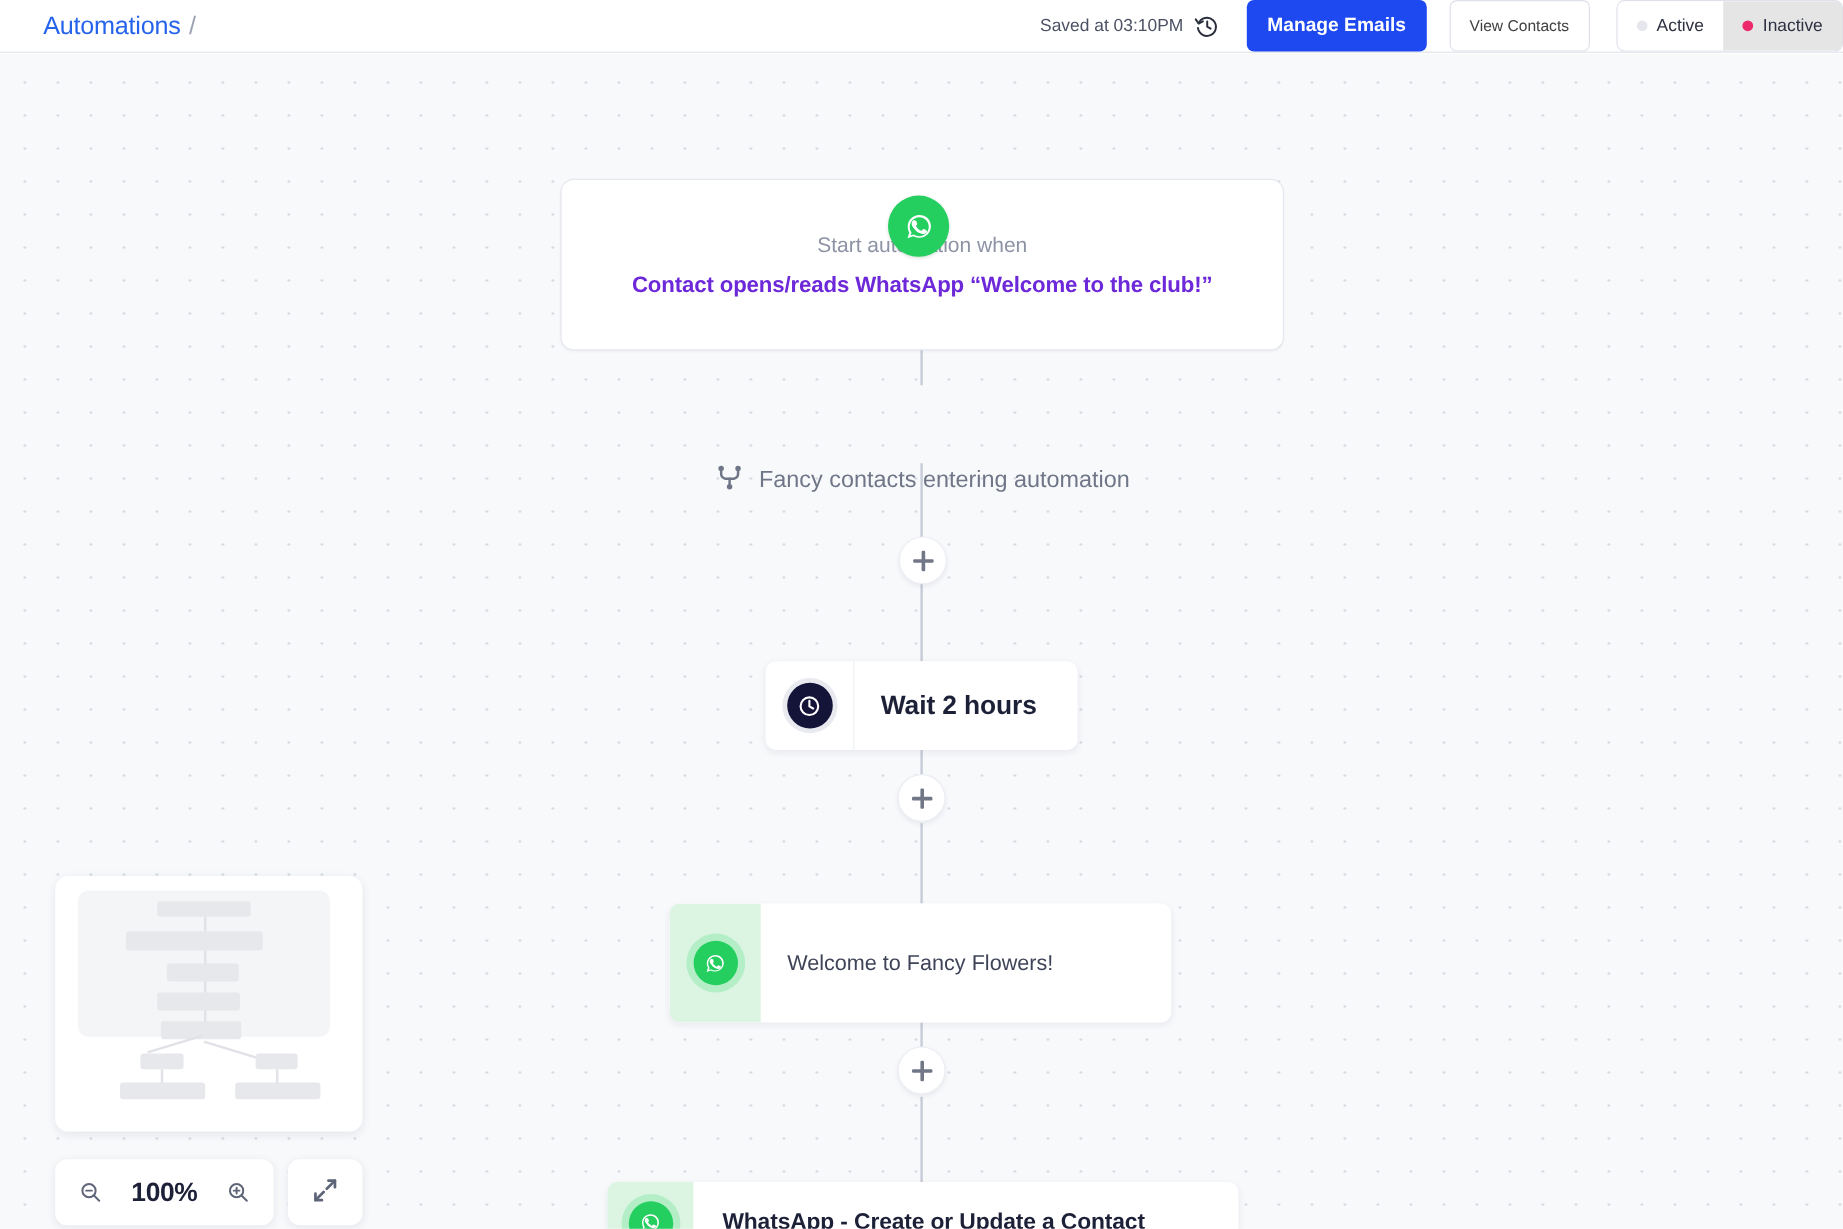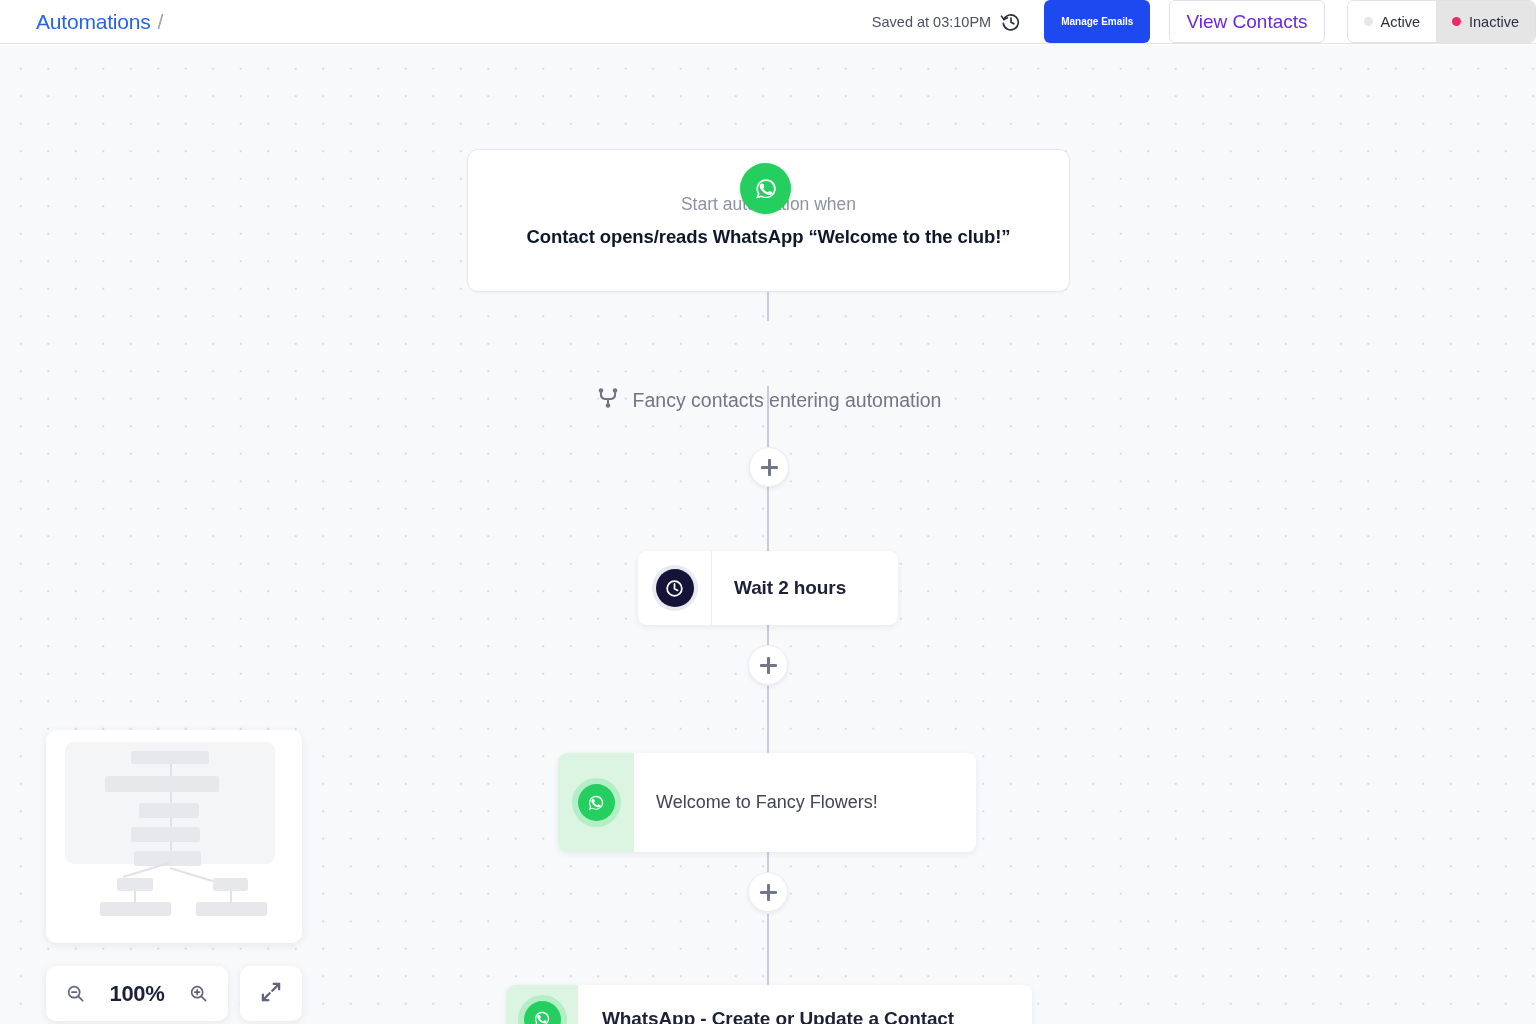--- a/index.html
+++ b/index.html
@@ -37,29 +37,29 @@
     height: 44px; padding-right: 0px;
   }
   .saved-text {
     font-size: 14.5px; color: #4b5163; white-space: nowrap;
     margin-right: 9px;
   }
   .history-icon { width: 22px; height: 22px; margin-right: 22px; display:block; }
 
   .btn-primary {
     background: #1f49f0; color: #ffffff;
-    font-size: 10px; font-weight: 700;
+    font-size: 16px; font-weight: 700;
     border: none; border-radius: 6px;
     height: 43px; padding: 0 17px;
     cursor: pointer; white-space: nowrap;
     font-family: "Liberation Sans", sans-serif;
   }
   .btn-secondary {
-    background: #ffffff; color: #6d28d9;
-    font-size: 19px; font-weight: 400;
+    background: #ffffff; color: #404040;
+    font-size: 13px; font-weight: 400;
     border: 1px solid #dfe1ea; border-radius: 6px;
     height: 43px; padding: 0 16px;
     margin-left: 19px;
     cursor: pointer; white-space: nowrap;
     font-family: "Liberation Sans", sans-serif;
   }
   .toggle-group {
     display: flex; margin-left: 22px;
     border: 1px solid #dfe1ea; border-radius: 7px;
     overflow: hidden; height: 43px;
@@ -101,21 +101,21 @@
     border-radius: 11px;
     box-shadow: 0 1px 2px rgba(25,30,60,.04);
     display: flex; flex-direction: column;
     align-items: center; justify-content: center;
   }
   .start-label {
     font-size: 17.5px; color: #8d93a5; font-weight: 400;
     margin-bottom: 11px;
   }
   .start-title {
-    font-size: 18.5px; color: #0f172a; font-weight: 700;
+    font-size: 18.5px; color: #6d28d9; font-weight: 700;
     letter-spacing: -0.1px;
   }
   .start-badge {
     position: absolute; left: 740px; top: 118px;
     width: 51px; height: 51px; border-radius: 50%;
     background: #24cf5f;
     display: flex; align-items: center; justify-content: center;
     z-index: 6;
     box-shadow: 0 1px 3px rgba(20,80,40,.18);
   }
@@ -161,21 +161,21 @@
     display: flex; align-items: center; justify-content: center;
     border-right: 1px solid #eef0f5; flex: none;
   }
   .clock-circle {
     width: 38px; height: 38px; border-radius: 50%;
     background: #141338;
     display: flex; align-items: center; justify-content: center;
     box-shadow: 0 0 0 4px #e8eaf0;
   }
   .wait-title {
-    font-size: 19px; font-weight: 700; color: #1d2138;
+    font-size: 22px; font-weight: 700; color: #1d2138;
     padding-left: 22px; letter-spacing: -0.1px;
   }
 
   
   .wa-card {
     position: absolute; left: 558px; top: 708px;
     width: 418px; height: 99px;
     border-radius: 9px; background: #ffffff;
     box-shadow: 0 2px 6px rgba(25,30,60,.07);
     display: flex; align-items: stretch; z-index: 5;

